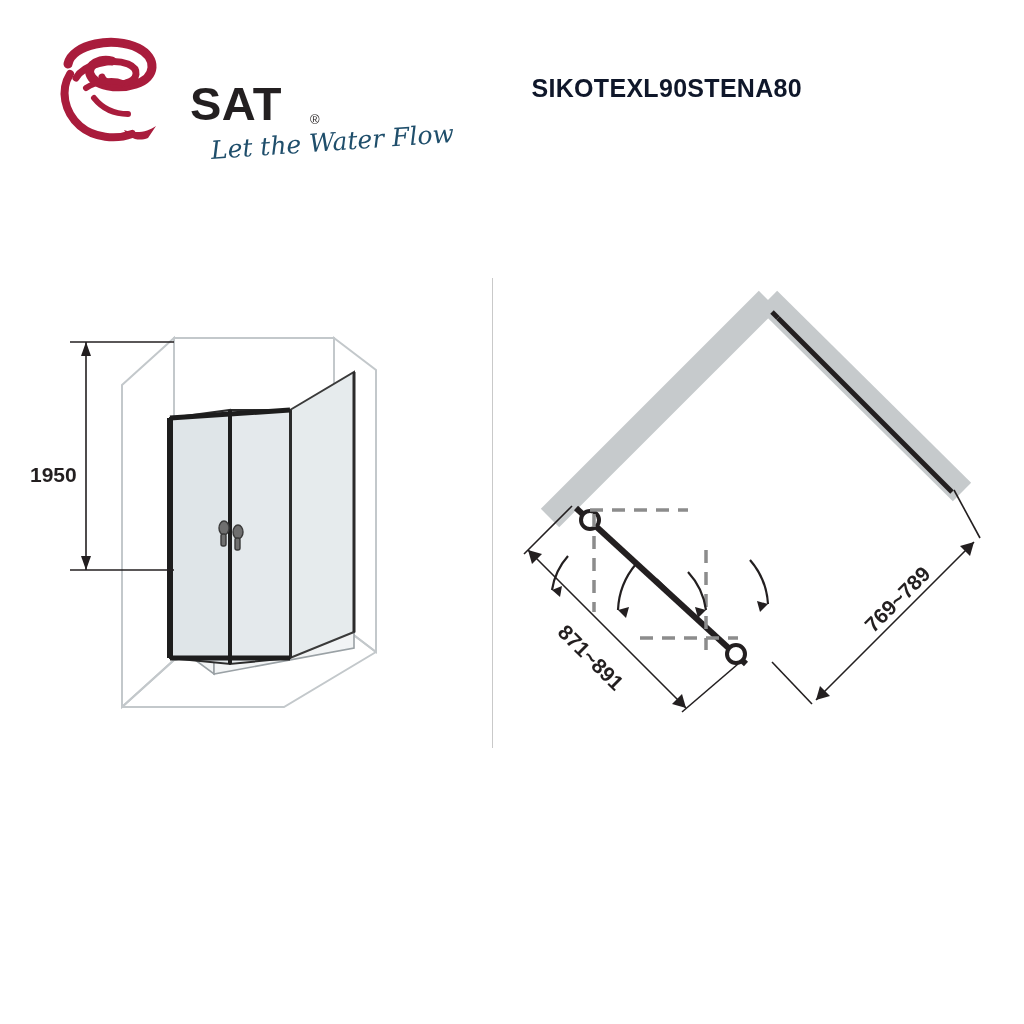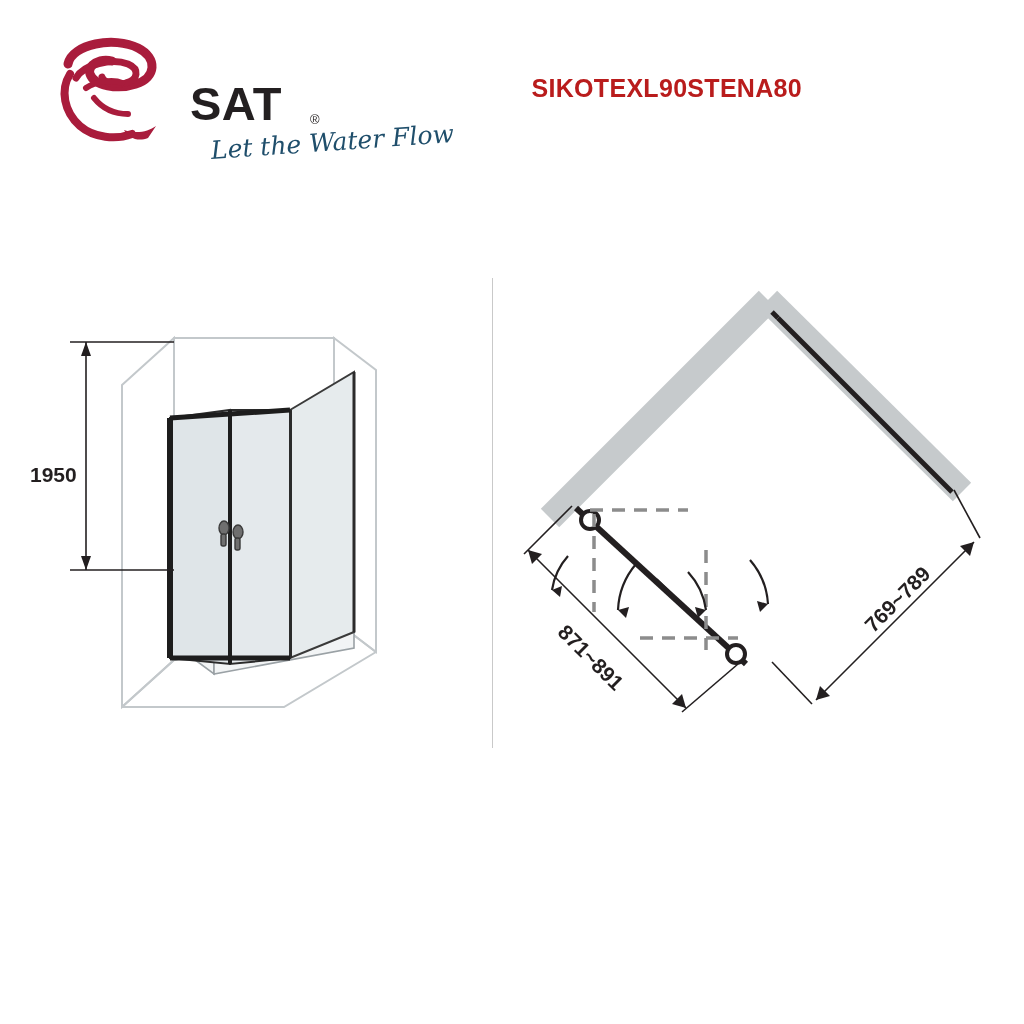--- a/index.html
+++ b/index.html
@@ -67,21 +67,21 @@
     transform-origin: left top;
     white-space: nowrap;
   }
   .product-code {
     position: absolute;
     right: 54px;
     top: 74px;
     font-size: 25px;
     font-weight: bold;
     letter-spacing: 0.3px;
-    color: #b91c1c;
+    color: #0f172a;
     white-space: nowrap;
   }
 
   
   .vdivider {
     position: absolute;
     left: 492px;
     top: 278px;
     width: 1px;
     height: 470px;

